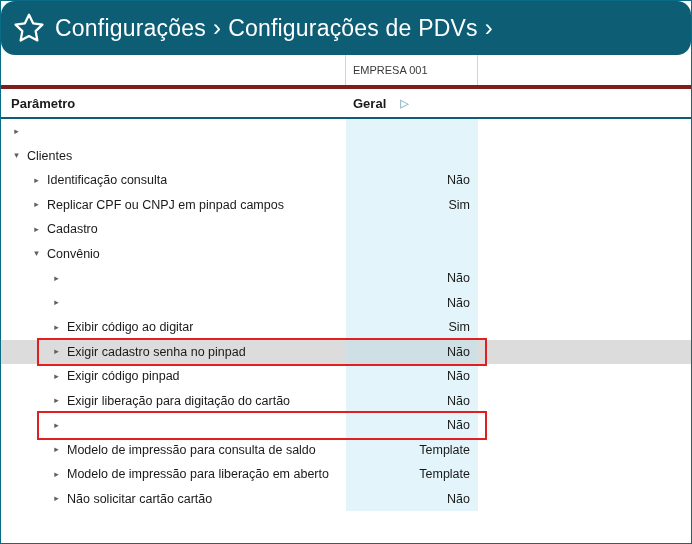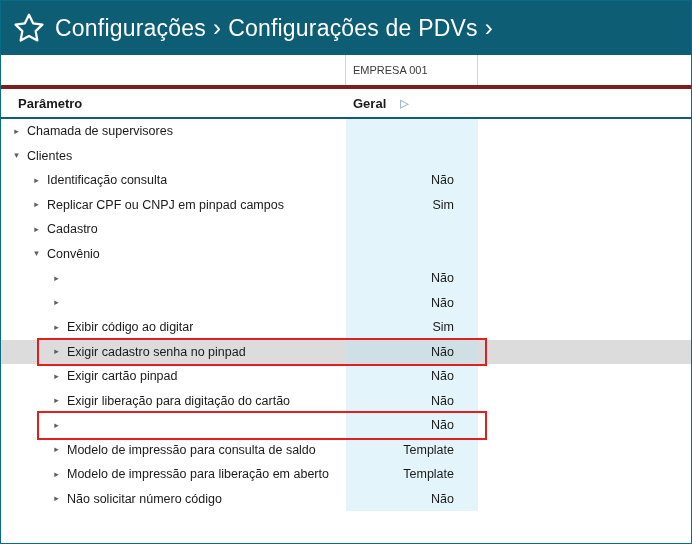--- a/index.html
+++ b/index.html
@@ -26,20 +26,21 @@
   
   .header {
     height: 54px;
     min-height: 54px;
     background: #0d5e75;
     display: flex;
     align-items: center;
     padding-left: 8px;
     color: #ffffff;
     position: relative;
+    border-radius: 14px;
   }
   .star-icon {
     width: 40px;
     height: 40px;
     display: flex;
     align-items: center;
     justify-content: center;
     color: #ffffff;
     flex: 0 0 auto;
   }
@@ -97,21 +98,21 @@
     background: #ffffff;
     border-bottom: 2px solid #0d5e75;
     display: flex;
     align-items: stretch;
   }
   .col-param {
     width: 345px;
     box-sizing: border-box;
     display: flex;
     align-items: center;
-    padding-left: 17px;
+    padding-left: 10px;
     font-size: 13px;
     font-weight: bold;
     color: #1a1a1a;
   }
   .col-geral {
     width: 132px;
     box-sizing: border-box;
     display: flex;
     align-items: center;
     padding-left: 7px;
@@ -152,21 +153,21 @@
     align-items: center;
     position: relative;
   }
   .cell-value {
     width: 132px;
     box-sizing: border-box;
     background: #e3f5fa;
     display: flex;
     align-items: center;
     justify-content: flex-end;
-    padding-right: 24px;
+    padding-right: 8px;
     color: #1a1a1a;
     font-size: 12.5px;
   }
   .row.selected .cell-value {
     background: #cfe0e4;
   }
   .cell-rest {
     flex: 1 1 auto;
   }
   .twisty {
@@ -232,21 +233,20 @@
       <span>Geral</span>
       <span class="sort-caret">▷</span>
     </div>
     <div class="col-rest"></div>
   </div>
 
   <div class="grid" id="grid">
       <div class="row">
         <div class="cell-param" style="padding-left: 10px;">
           <span class="twisty">▸</span>
-          <span class="label">Chamada de supervisores</span>
         </div>
         <div class="cell-value"></div>
         <div class="cell-rest"></div>
       </div>
       <div class="row">
         <div class="cell-param" style="padding-left: 10px;">
           <span class="twisty">▾</span>
           <span class="label">Clientes</span>
         </div>
         <div class="cell-value"></div>
@@ -310,21 +310,21 @@
         <div class="cell-param" style="padding-left: 50px;">
           <span class="twisty">▸</span>
           <span class="label">Exigir cadastro senha no pinpad</span>
         </div>
         <div class="cell-value">Não</div>
         <div class="cell-rest"></div>
       </div>
       <div class="row">
         <div class="cell-param" style="padding-left: 50px;">
           <span class="twisty">▸</span>
-          <span class="label">Exigir cartão pinpad</span>
+          <span class="label">Exigir código pinpad</span>
         </div>
         <div class="cell-value">Não</div>
         <div class="cell-rest"></div>
       </div>
       <div class="row">
         <div class="cell-param" style="padding-left: 50px;">
           <span class="twisty">▸</span>
           <span class="label">Exigir liberação para digitação do cartão</span>
         </div>
         <div class="cell-value">Não</div>
@@ -349,21 +349,21 @@
         <div class="cell-param" style="padding-left: 50px;">
           <span class="twisty">▸</span>
           <span class="label">Modelo de impressão para liberação em aberto</span>
         </div>
         <div class="cell-value">Template</div>
         <div class="cell-rest"></div>
       </div>
       <div class="row">
         <div class="cell-param" style="padding-left: 50px;">
           <span class="twisty">▸</span>
-          <span class="label">Não solicitar número código</span>
+          <span class="label">Não solicitar cartão cartão</span>
         </div>
         <div class="cell-value">Não</div>
         <div class="cell-rest"></div>
       </div>
       <div class="hl-box" style="left: 36px; width: 450px; top: 218.5px; height: 28.5px;"></div>
       <div class="hl-box" style="left: 36px; width: 450px; top: 292px; height: 28.5px;"></div>
     </div>
 
   <div class="footer-space"></div>
 </div>

